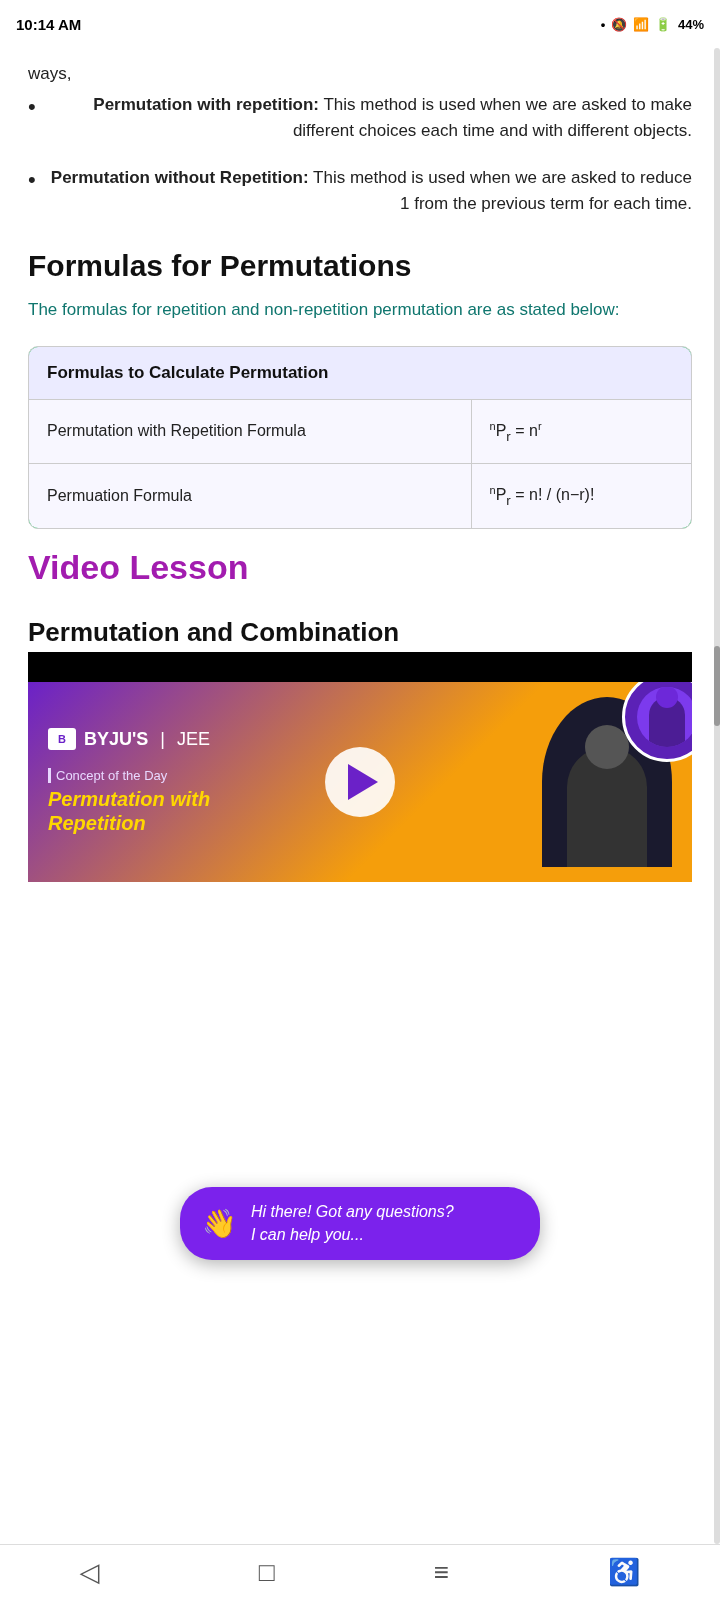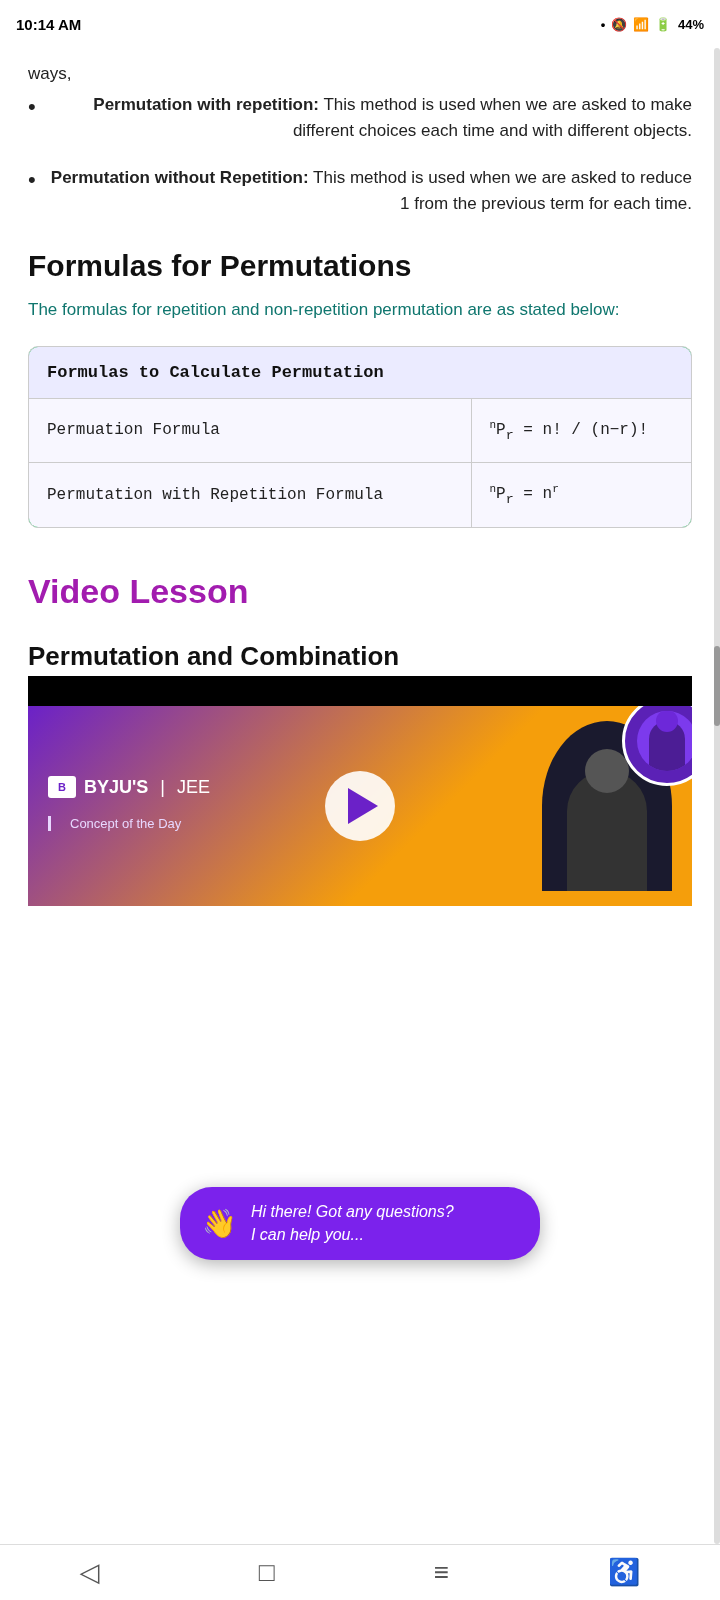--- a/index.html
+++ b/index.html
@@ -90,23 +90,22 @@
       color: #0f766e;
       margin-bottom: 22px;
       line-height: 1.55;
     }
 
     
     .formula-table-wrapper {
       border: 1.5px solid #ccc;
       border-radius: 10px;
       overflow: hidden;
-      margin-bottom: 44px;
+      margin-bottom: 19px;
       background: #22c55e;
-      font-family: Liberation Mono, monospace;
     }
     .formula-table {
       width: 100%;
       border-collapse: collapse;
     }
     .formula-table thead tr {
       background: #ebebff;
     }
     .formula-table thead th {
       padding: 16px 18px;
@@ -239,21 +238,21 @@
       color: #fff;
       font-size: 18px;
       font-weight: 400;
     }
 
     .concept-label {
       color: #e8d8ff;
       font-size: 13px;
       margin-bottom: 4px;
       border-left: 3px solid #e8d8ff;
-      padding-left: 19px;
+      padding-left: 5px;
     }
     .concept-title {
       color: #FFD700;
       font-size: 20px;
       font-weight: 900;
       font-style: italic;
       line-height: 1.2;
     }
 
     
@@ -386,29 +385,29 @@
 
   <div class="formula-table-wrapper">
     <table class="formula-table">
       <thead>
         <tr>
           <th colspan="2">Formulas to Calculate Permutation</th>
         </tr>
       </thead>
       <tbody>
         <tr>
+          <td>Permutation with Repetition Formula</td>
+          <td class="divider-col">
+            <sup>n</sup>P<sub>r</sub> = n<sup>r</sup>
+          </td>
+        </tr>
+        <tr>
           <td>Permuation Formula</td>
           <td class="divider-col">
             <sup>n</sup>P<sub>r</sub> = n! / (n−r)!
-          </td>
-        </tr>
-        <tr>
-          <td>Permutation with Repetition Formula</td>
-          <td class="divider-col">
-            <sup>n</sup>P<sub>r</sub> = n<sup>r</sup>
           </td>
         </tr>
       </tbody>
     </table>
   </div>
 
   <h2 class="video-lesson-heading">Video Lesson</h2>
 
   <h2 class="video-subheading">Permutation and Combination</h2>
 
@@ -421,20 +420,21 @@
 
   <div class="video-card">
     <div class="video-card-left">
       <div class="byjus-brand">
         <div class="byjus-logo-box">B</div>
         <span class="byjus-brand-text">BYJU'S</span>
         <span class="byjus-divider">|</span>
         <span class="jee-text">JEE</span>
       </div>
       <span class="concept-label">Concept of the Day</span>
+      <span class="concept-title">Permutation with<br>Repetition</span>
     </div>
 
     <div class="play-button-overlay">
       <div class="play-triangle"></div>
     </div>
 
     <div class="instructors">
       <div class="instructor-main" style="background: #1a1a2e; display:flex; align-items:flex-end; justify-content:center;">
 
         <div style="width:80px; height:120px; background:#333; border-radius:40px 40px 0 0; position:relative;">

